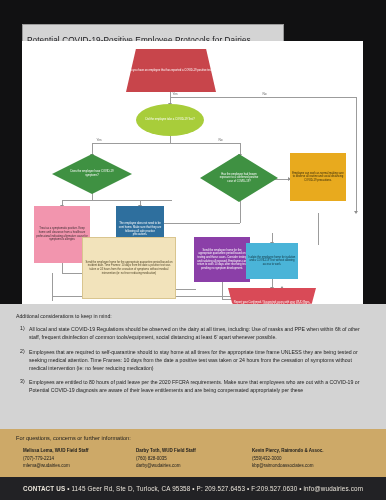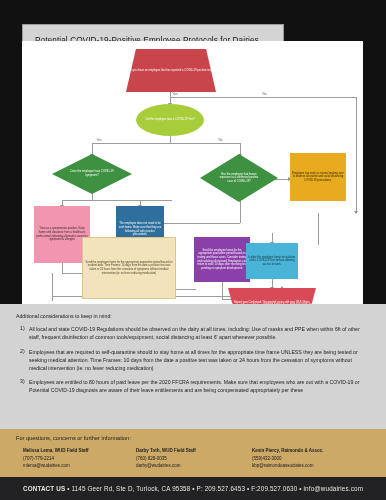--- a/index.html
+++ b/index.html
@@ -11,21 +11,21 @@
   }
   #page { position: relative; width: 386px; height: 500px; background: #111112; }
 
   
   .title-bar {
     position: absolute; left: 22px; top: 24px;
     width: 262px; height: 32px;
     background: #d4d4d4;
     border: 1px solid #9a9a9a;
     display: flex; align-items: center;
-    padding-left: 12px;
+    padding-left: 4px;
   }
   .title-bar .title-text {
     font-size: 8.2px; color: #17171a; letter-spacing: .1px;
     white-space: nowrap; font-weight: 400;
   }
 
   
   .chart-canvas {
     position: absolute; left: 22px; top: 41px;
     width: 341px; height: 263px;

